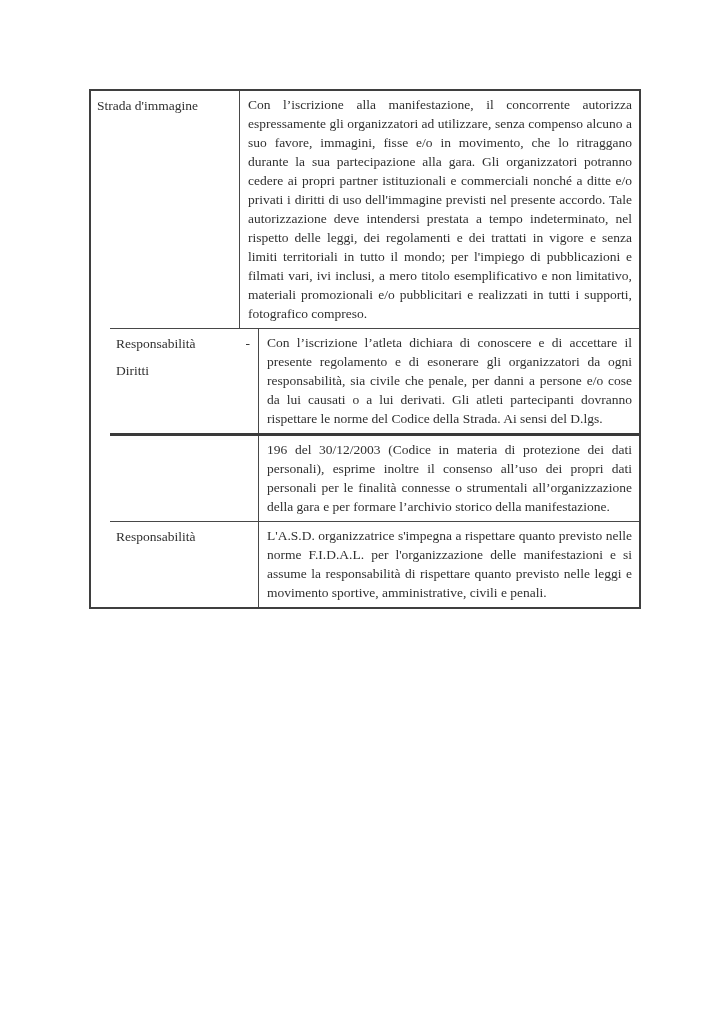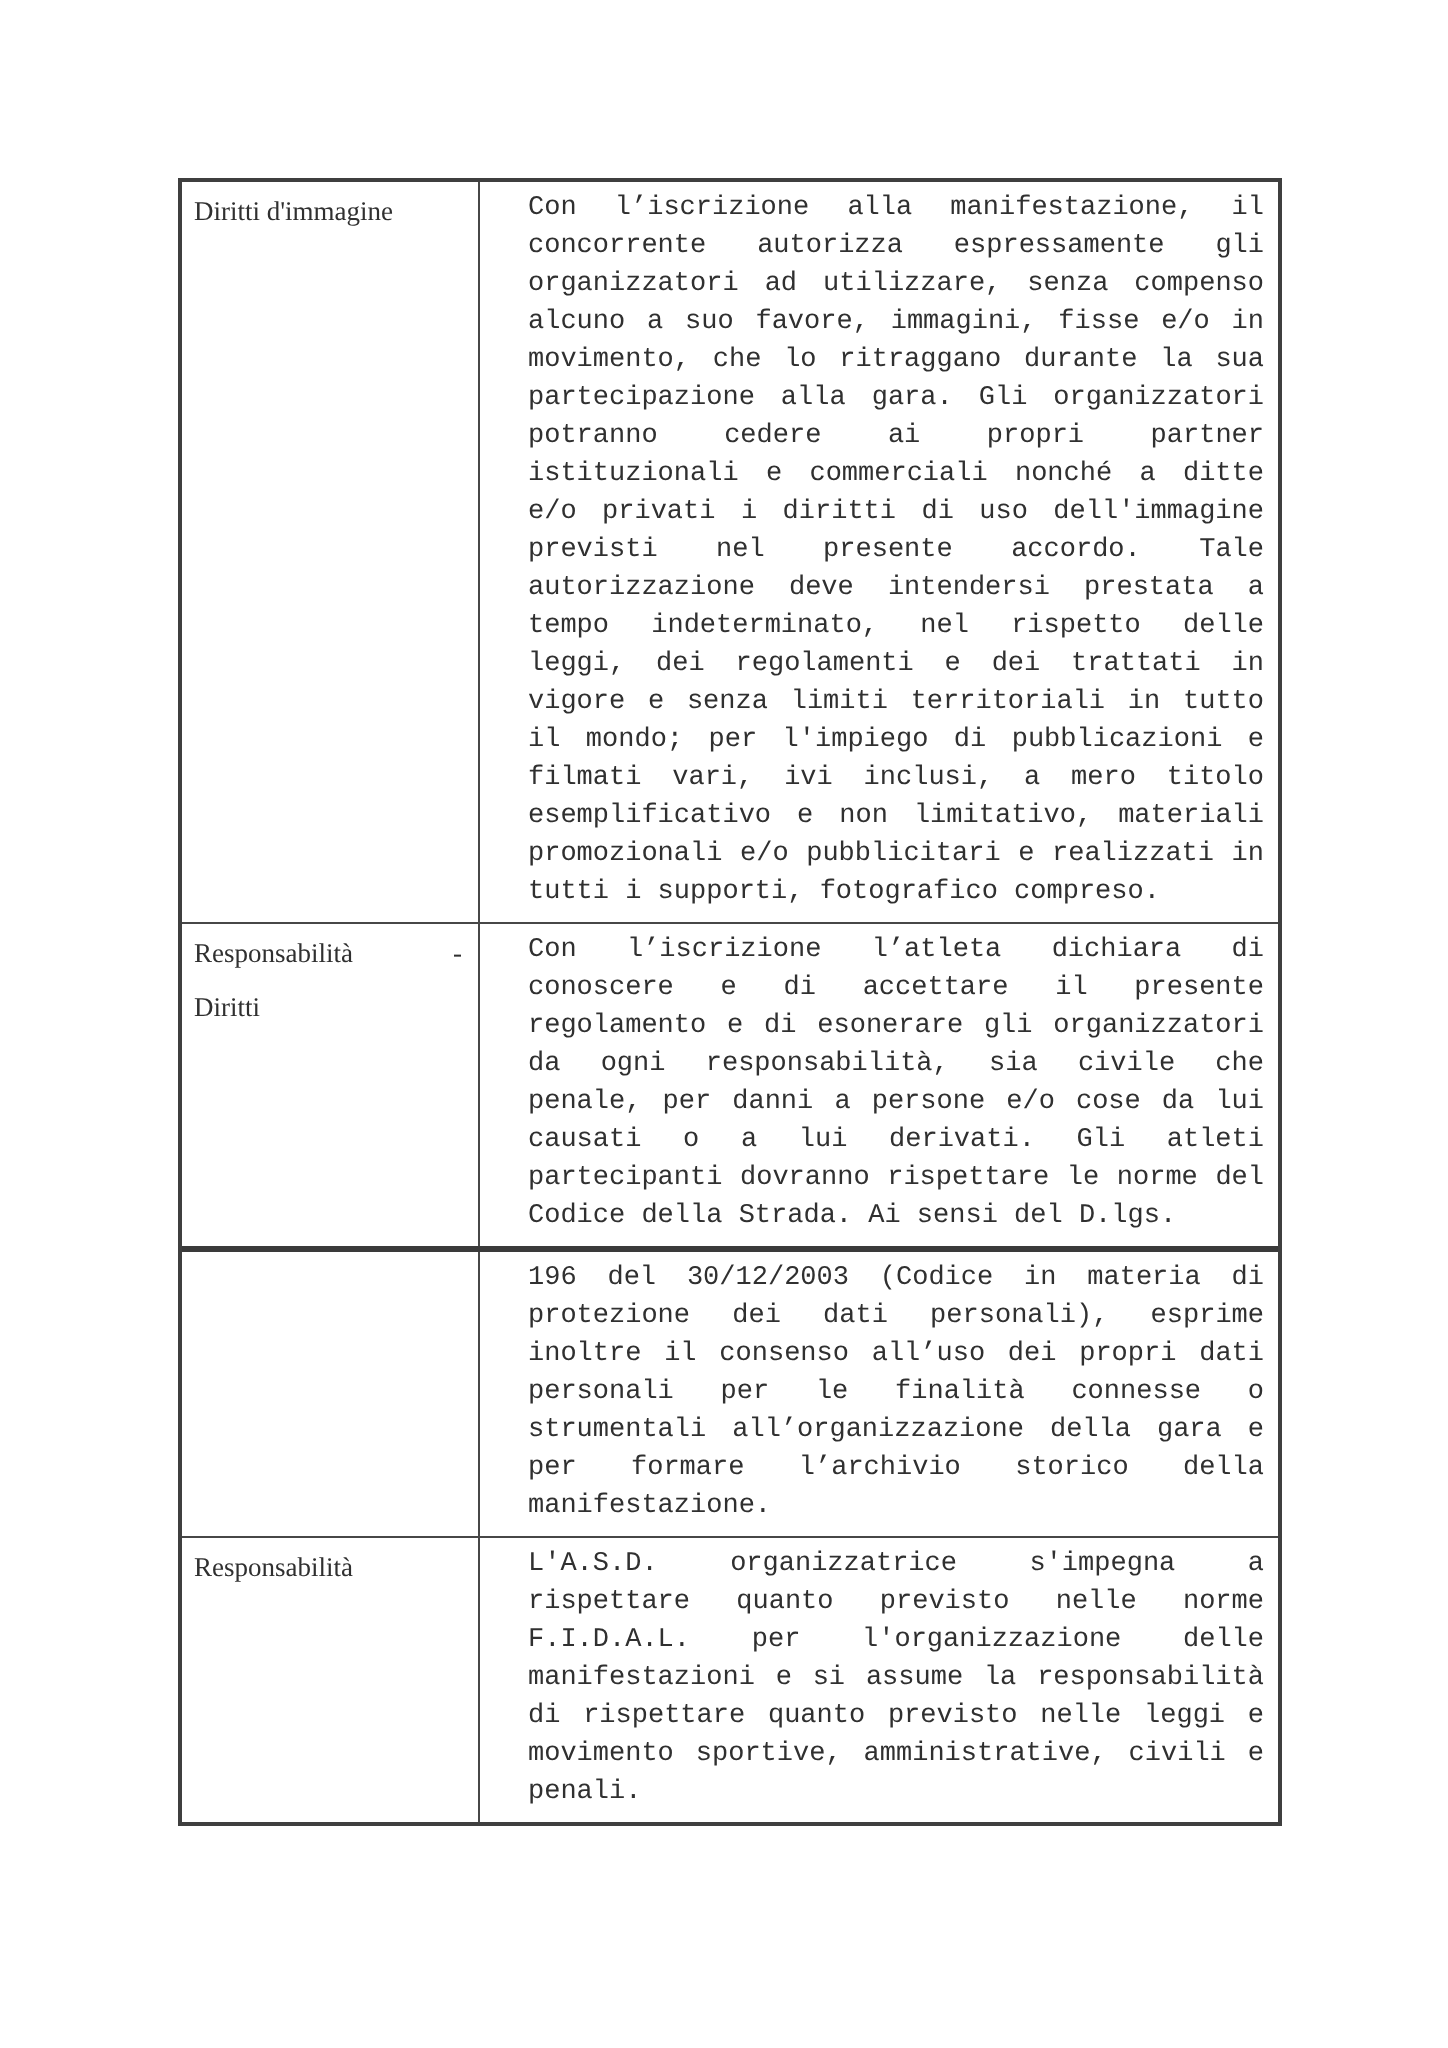--- a/index.html
+++ b/index.html
@@ -17,54 +17,53 @@
     position: absolute;
     left: 89px;
     top: 89px;
     width: 552px;
     border: 2px solid #3f3f3f;
   }
   .trow {
     display: grid;
     grid-template-columns: 148px 1fr;
   }
-  .trow + .trow { border-top: 1px solid #474747; }
+  .trow + .trow { border-top: 1px solid #474747; margin-left: 19px; }
   .trow.thick-divider { border-top: 3px solid #3a3a3a; }
   .cell {
     font-size: 13.5px;
     line-height: 19px;
   }
   .label-cell {
     padding: 5px 8px 5px 6px;
   }
   .content-cell {
     border-left: 1px solid #474747;
-    padding: 4px 7px 5px 24px;
+    padding: 4px 7px 5px 8px;
     text-align: justify;
-    font-family: Liberation Mono, monospace;
   }
   .label-line-split {
     display: flex;
     justify-content: space-between;
   }
   .label-second-line { margin-top: 8px; }
   .row-1 .content-cell { min-height: 226px; }
   .row-2 .content-cell { min-height: 97px; }
   .row-3 .content-cell { min-height: 77px; }
   .row-4 .content-cell { min-height: 78px; }
 </style>
 </head>
 <body>
 
 <div class="page">
   <div class="regulations-table">
 
     <div class="trow row-1">
       <div class="cell label-cell">
-        <span>Diritti d'immagine</span>
+        <span>Strada d'immagine</span>
       </div>
       <div class="cell content-cell">
         <span>Con l’iscrizione alla manifestazione, il concorrente autorizza espressamente gli organizzatori ad utilizzare, senza compenso alcuno a suo favore, immagini, fisse e/o in movimento, che lo ritraggano durante la sua partecipazione alla gara. Gli organizzatori potranno cedere ai propri partner istituzionali e commerciali nonché a ditte e/o privati i diritti di uso dell'immagine previsti nel presente accordo. Tale autorizzazione deve intendersi prestata a tempo indeterminato, nel rispetto delle leggi, dei regolamenti e dei trattati in vigore e senza limiti territoriali in tutto il mondo; per l'impiego di pubblicazioni e filmati vari, ivi inclusi, a mero titolo esemplificativo e non limitativo, materiali promozionali e/o pubblicitari e realizzati in tutti i supporti, fotografico compreso.</span>
       </div>
     </div>
 
     <div class="trow row-2">
       <div class="cell label-cell">
         <div class="label-line-split">
           <span>Responsabilità</span>

